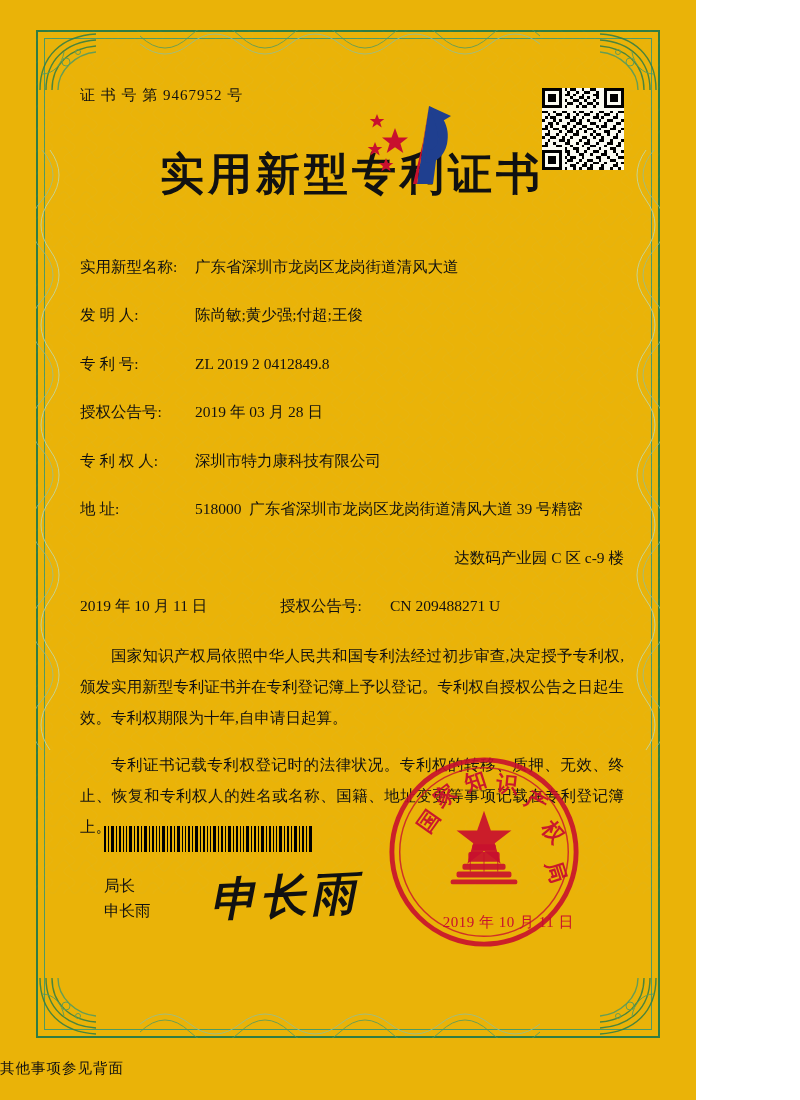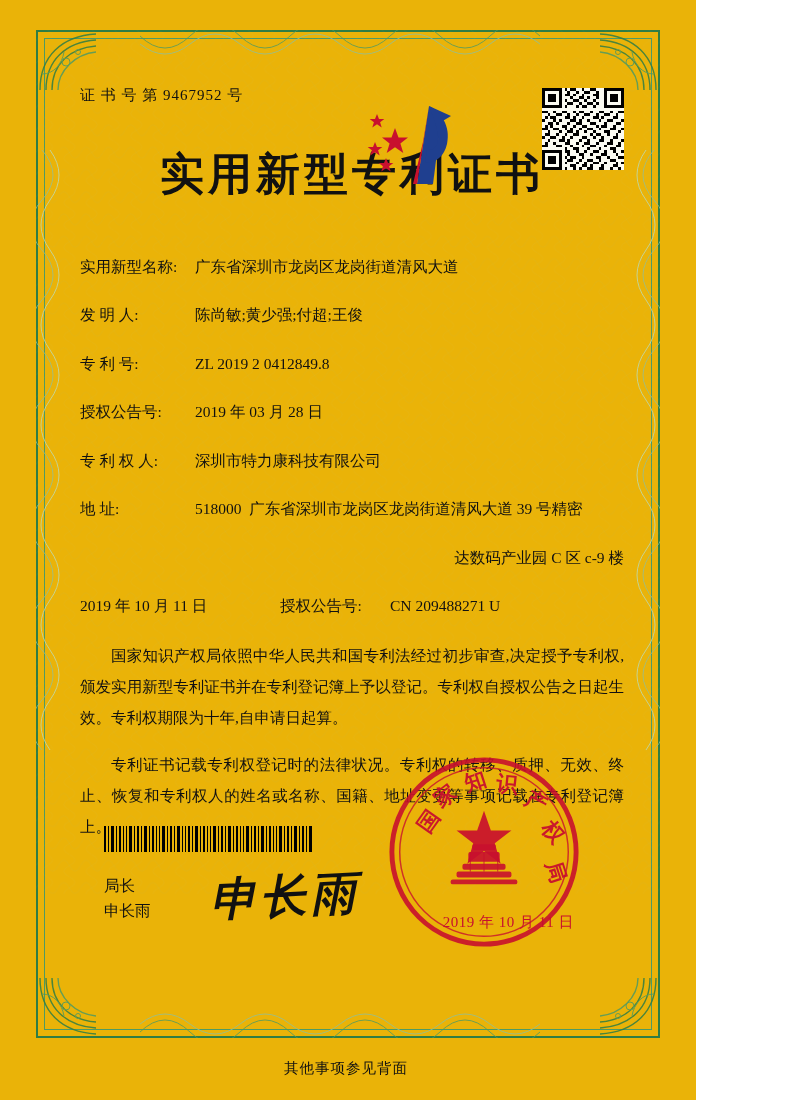--- a/index.html
+++ b/index.html
@@ -212,21 +212,20 @@
     text-align: center;
     font-size: 14px;
     color: #111;
   }
 
   .footer-note {
     position: absolute;
     left: 0;
     right: 4px;
     bottom: 22px;
-    text-align: center;
     font-size: 14.5px;
     color: #111;
     letter-spacing: 1px;
   }
 </style>
 </head>
 <body>
 
 <div class="page">
 

